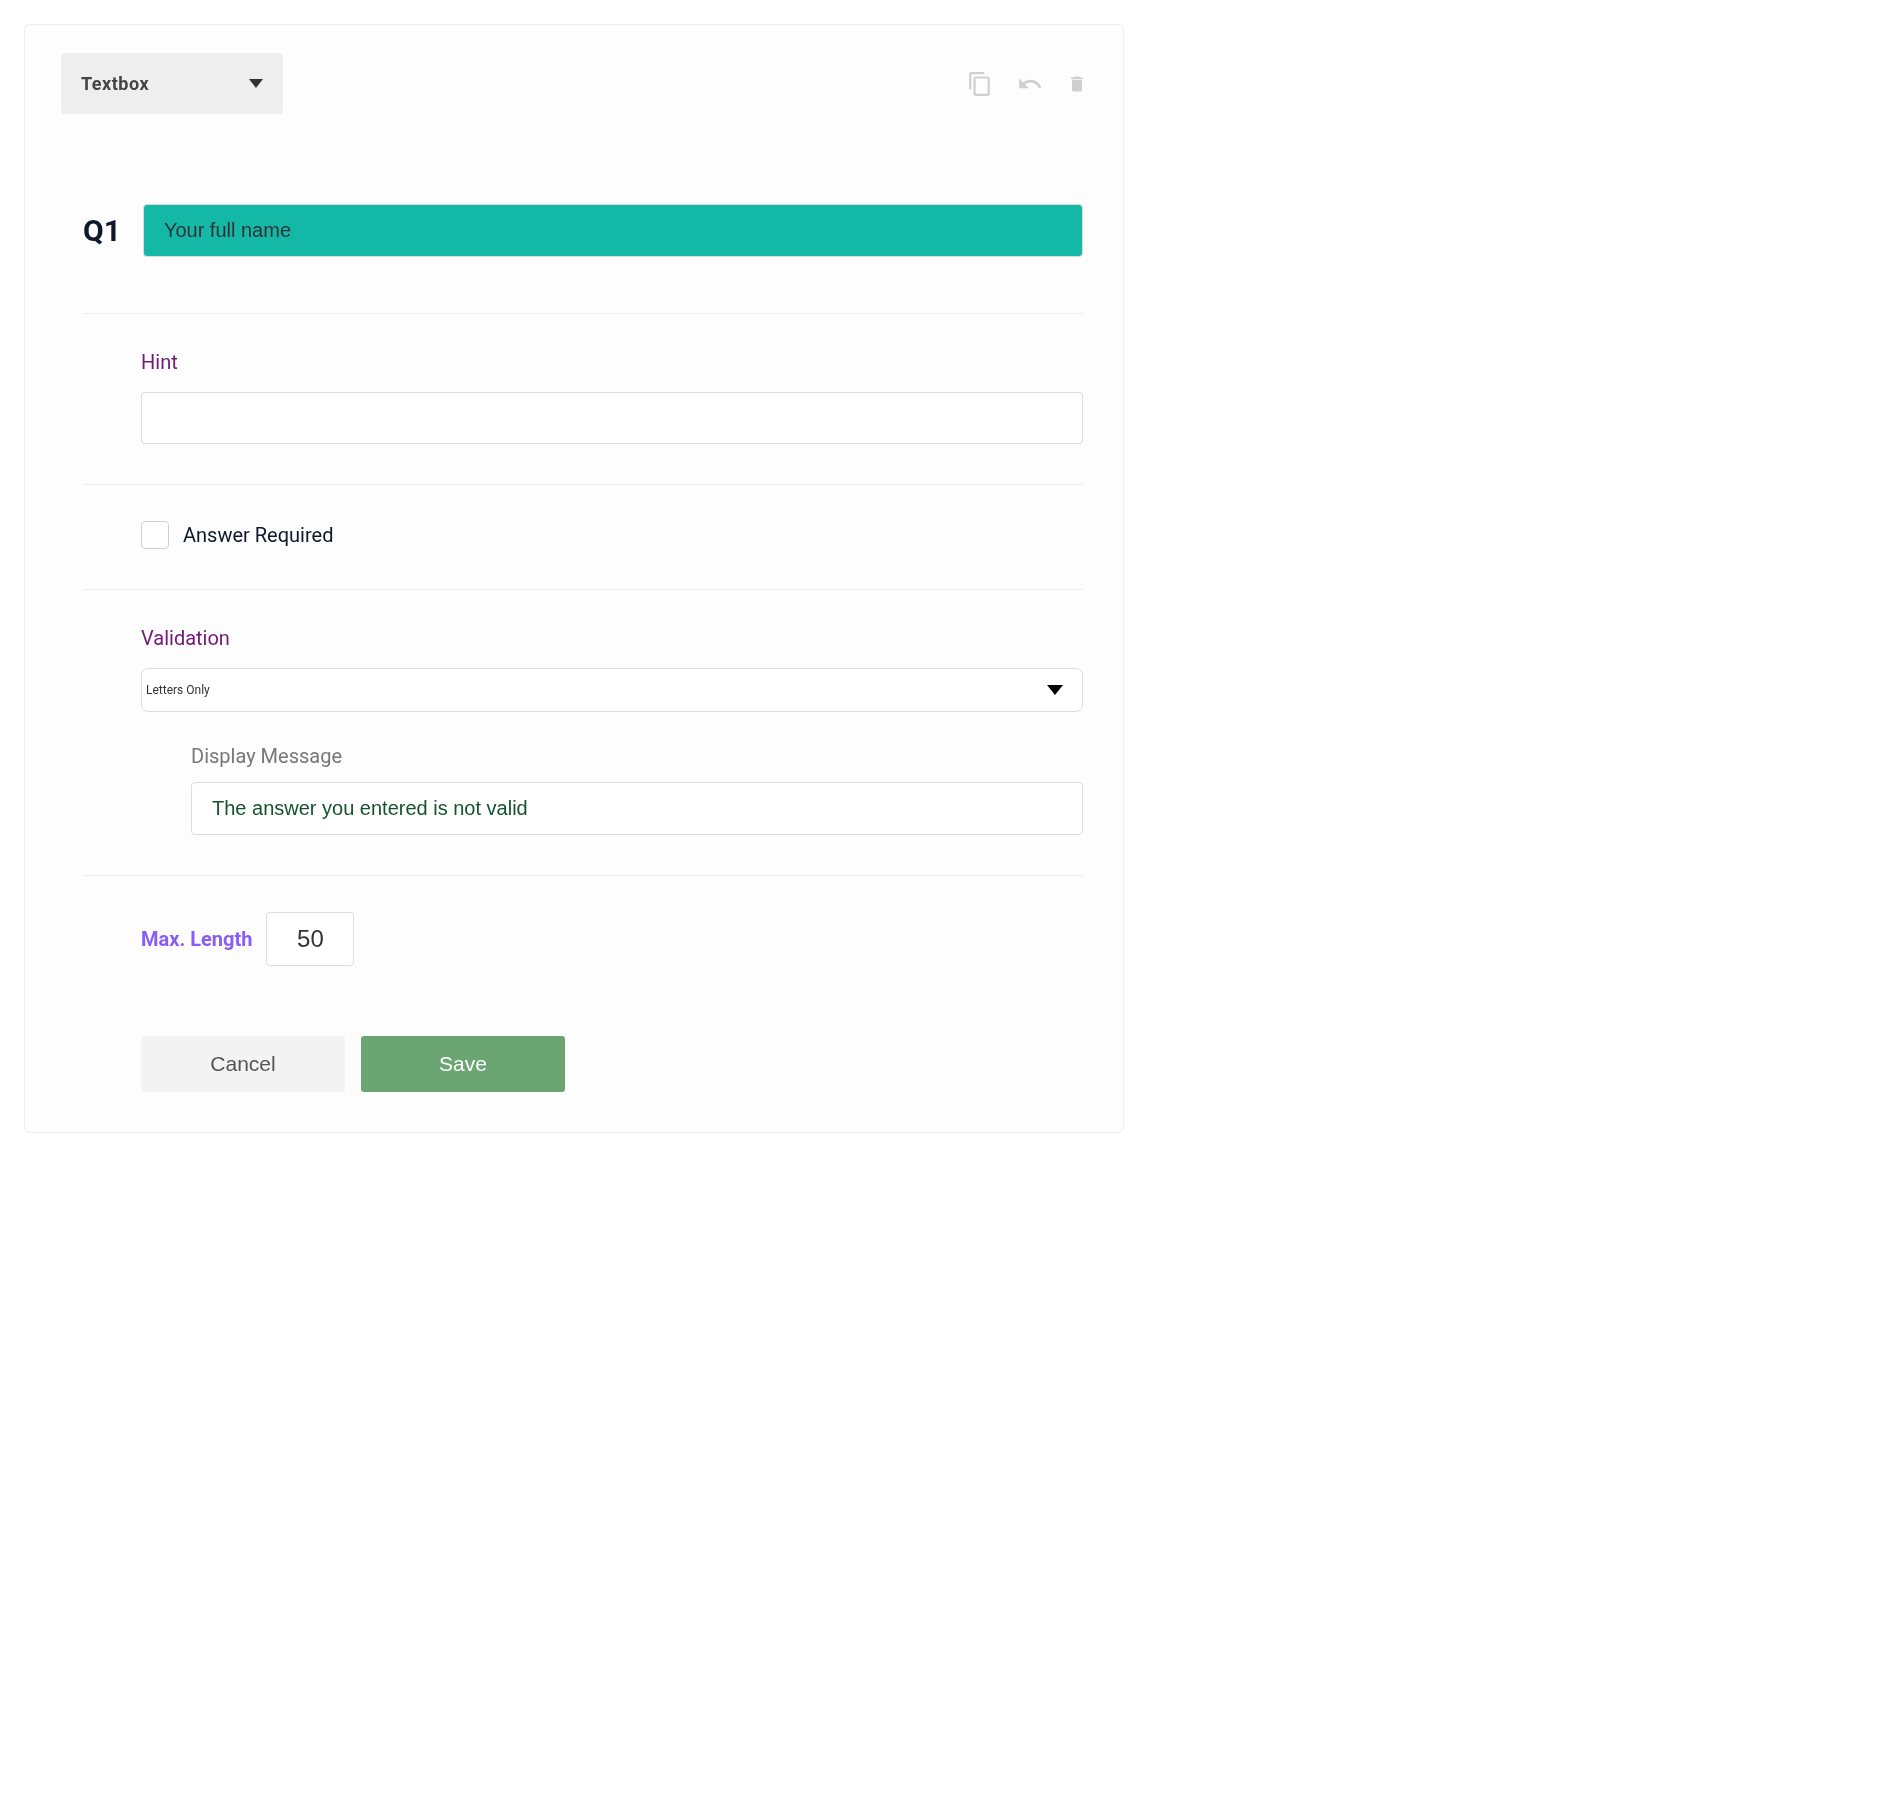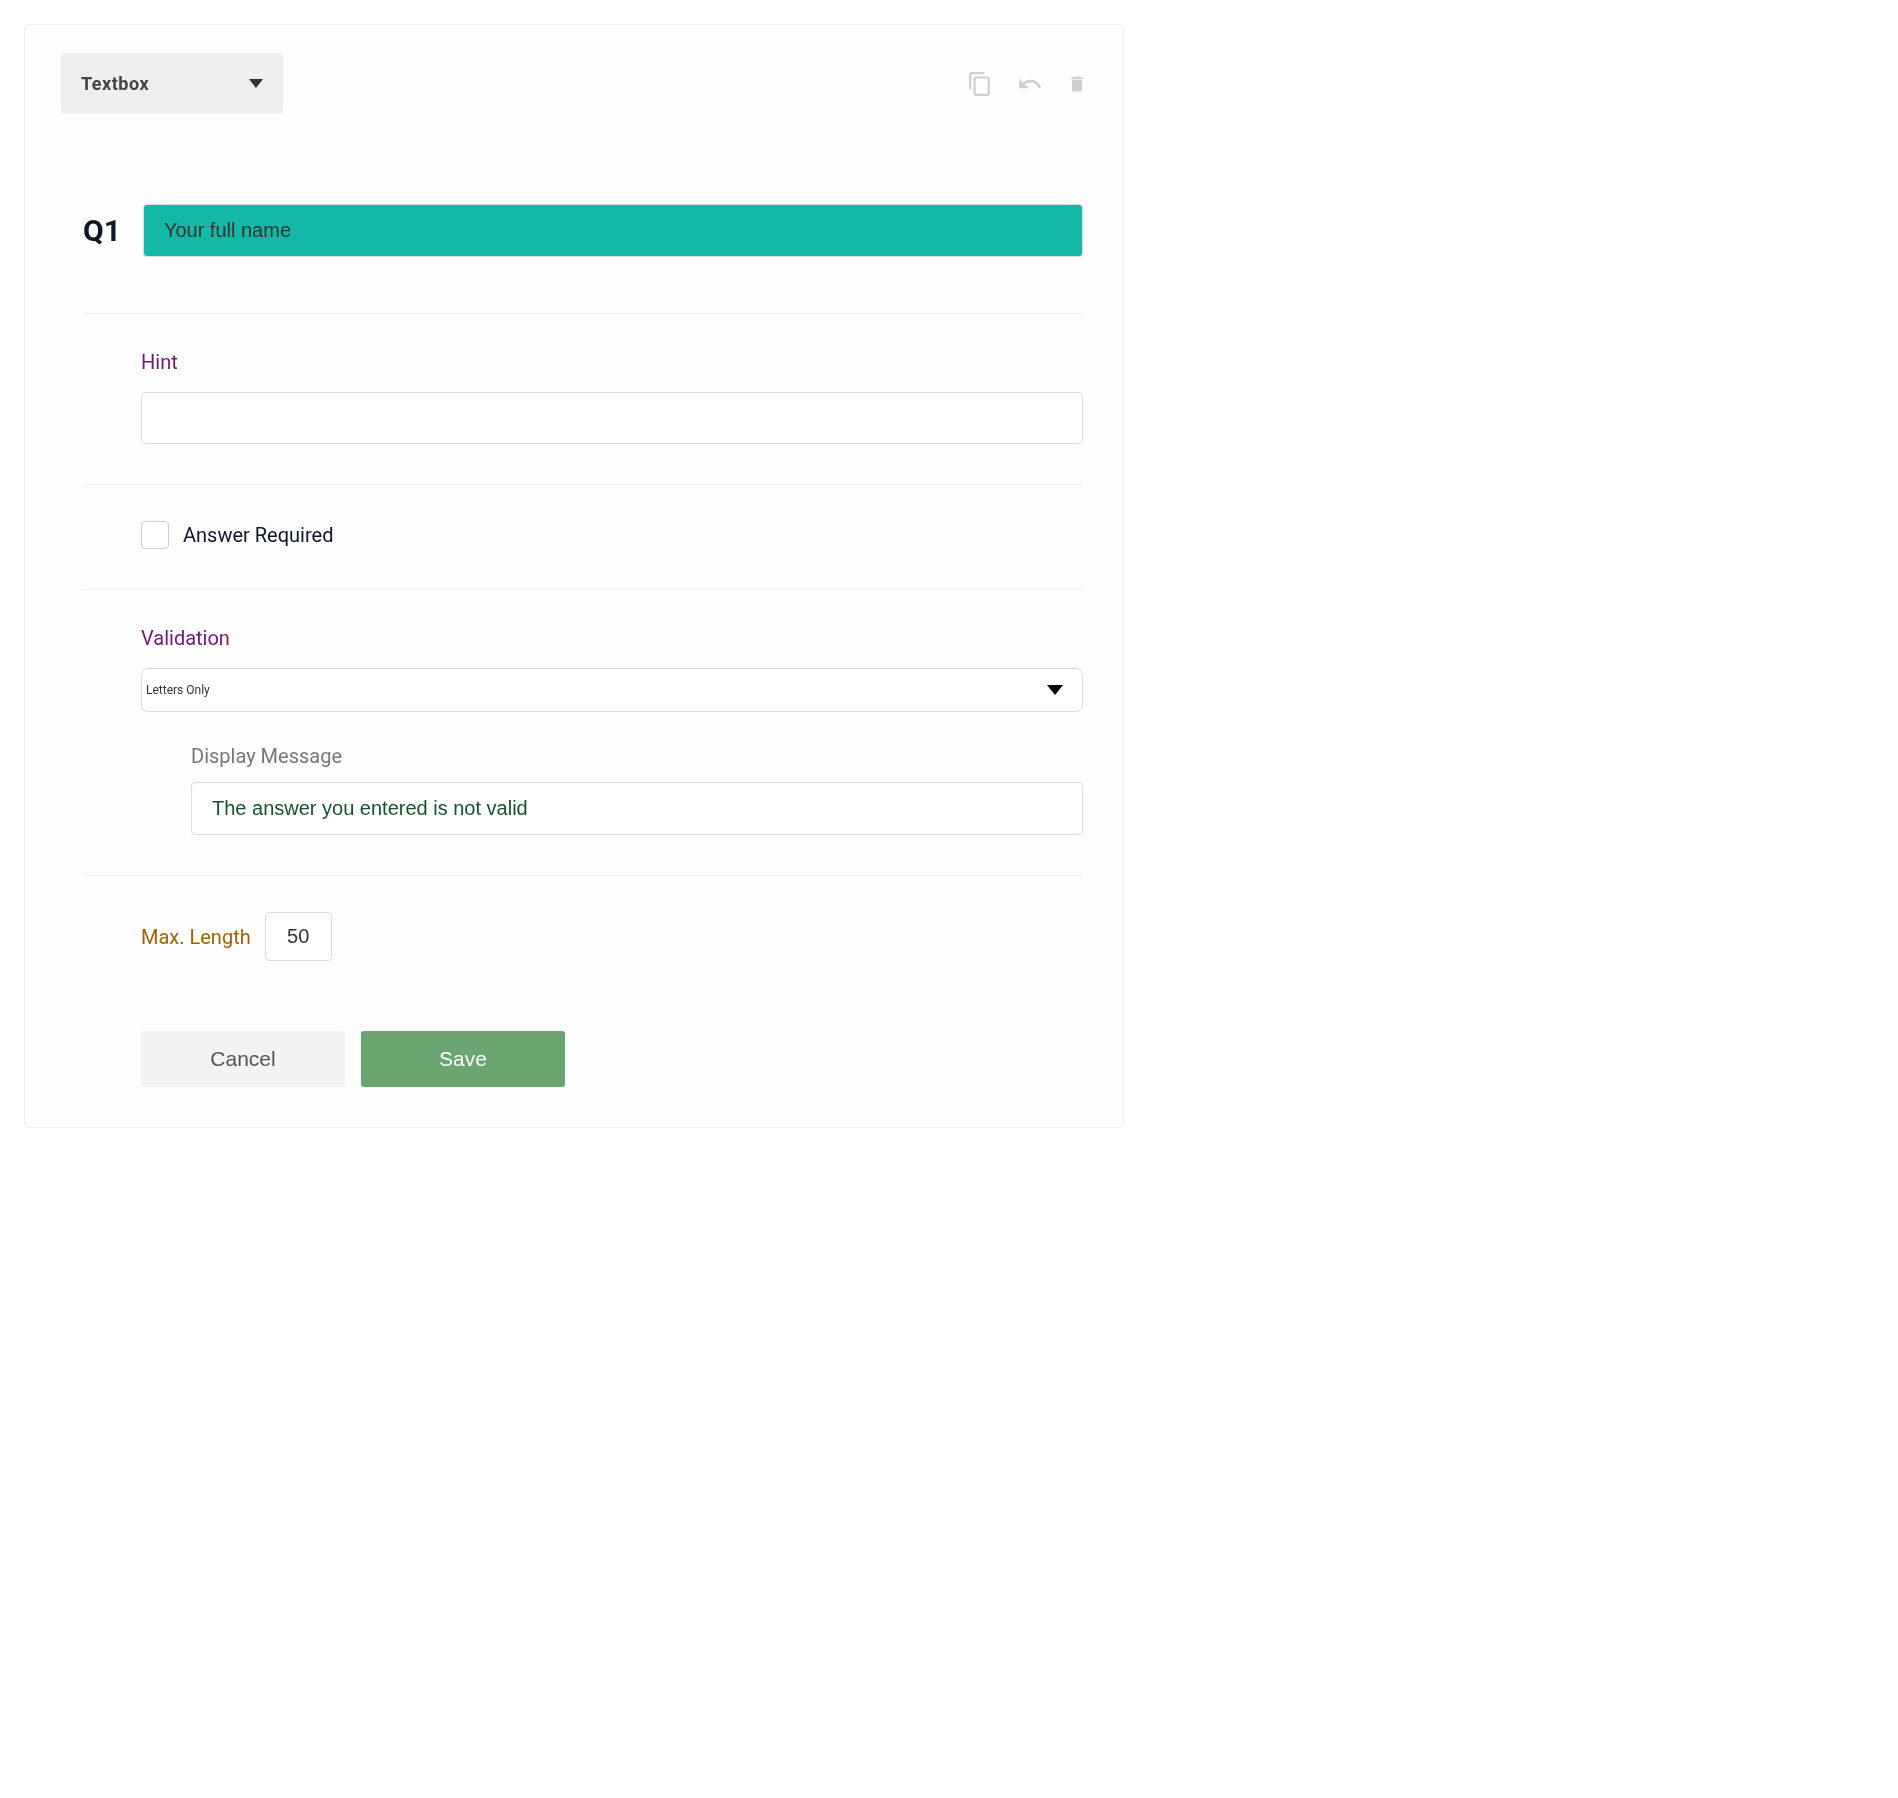--- a/index.html
+++ b/index.html
@@ -184,29 +184,30 @@
     }
 
     
     .maxlen-row {
       display: flex;
       align-items: center;
       gap: 14px;
     }
     .maxlen-label {
       font-size: 20px;
-      color: #a16207;
+      color: #8b5cf6;
+      font-weight: bold;
     }
     .num-input {
-      width: 67px;
+      width: 88px;
       border: 1px solid #dcdcdc;
       border-radius: 4px;
       padding: 12px 0;
       text-align: center;
-      font-size: 20px;
+      font-size: 24px;
       color: #333;
       background: #fff;
       outline: none;
     }
 
     
     .buttons-row {
       padding-left: 58px;
       display: flex;
       gap: 16px;

